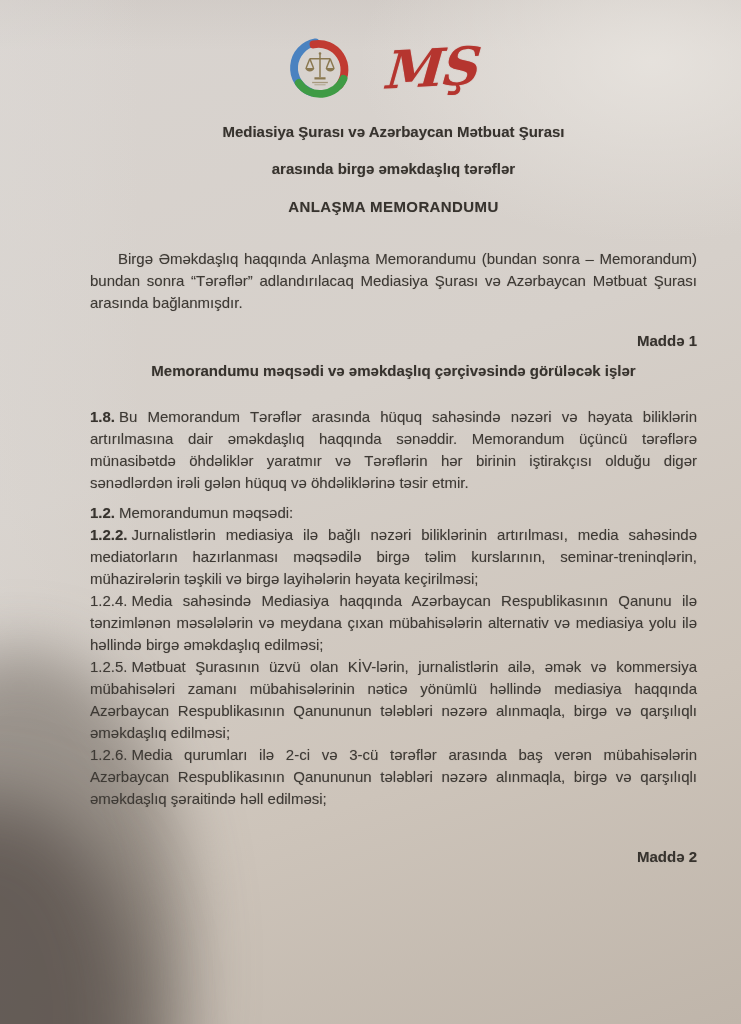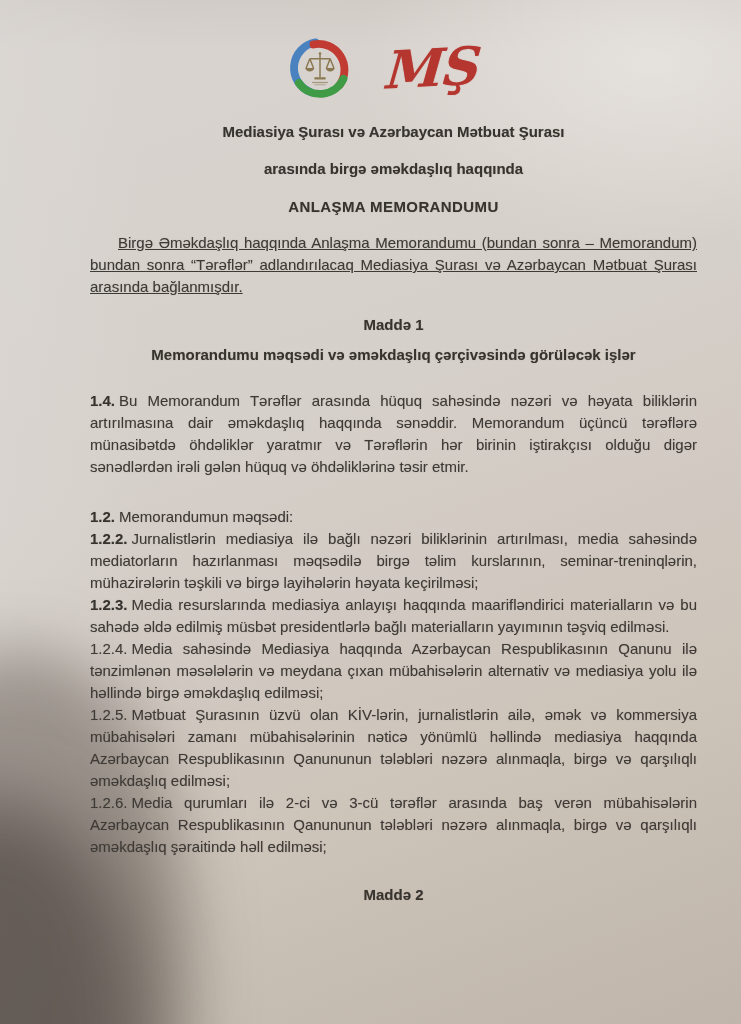--- a/index.html
+++ b/index.html
@@ -55,36 +55,35 @@
     color: #b5352f;
     margin-left: 30px;
     transform: skewX(-8deg) rotate(-3deg);
     text-shadow: 0 0 1px rgba(181,53,47,0.5);
   }
   .center { text-align: center; }
   .bold { font-weight: 700; color: #37332e; }
   .title-line { margin: 15px; }
   .doc-title { margin: 16px 0 0 0; letter-spacing: 0.4px; }
   .intro {
-    margin: 14px 0 0 0;
+    margin: 30px 0 0 0;
     text-align: justify;
     text-indent: 28px;
-    text-decoration: underline;
   }
-  .article-heading { margin: 16px 0 0 0; }
+  .article-heading { margin: 16px 0 0 0; text-align: right; }
   .article-subheading { margin: 8px 0 0 0; }
   .clause {
     margin: 0;
     text-align: justify;
   }
   .clause .num { font-weight: 700; color: #37332e; margin-right: 4px; }
   .clause.regular-num .num { font-weight: 400; color: #3e3a35; }
   .mt-lg { margin-top: 24px; }
-  .mt-md { margin-top: 28px; }
-  .h2-gap { margin-top: 26px; }
+  .mt-md { margin-top: 8px; }
+  .h2-gap { margin-top: 36px; }
 </style>
 </head>
 <body>
 
 <div class="photo">
   <div class="shadow-a"></div>
   <div class="shadow-b"></div>
 
   <div class="page-content">
 
@@ -107,37 +106,36 @@
           <path d="M 46 40 A 5.2 5.2 0 0 0 56 40 Z" fill="#8a7850" stroke="none"></path>
           <rect x="34" y="50" width="12" height="2.4" fill="#8a7850" stroke="none"></rect>
           <rect x="31.5" y="55" width="17" height="1.4" fill="#8a7850" stroke="none" opacity="0.65"></rect>
           <rect x="34" y="57.6" width="12" height="1.1" fill="#8a7850" stroke="none" opacity="0.5"></rect>
         </g>
       </svg>
       <div class="logo-ms">MŞ</div>
     </div>
 
     <p class="title-line center bold">Mediasiya Şurası və Azərbaycan Mətbuat Şurası</p>
-    <p class="title-line center bold">arasında birgə əməkdaşlıq haqqında</p>
+    <p class="title-line center bold">arasında birgə əməkdaşlıq tərəflər</p>
 
     <p class="doc-title center bold">ANLAŞMA MEMORANDUMU</p>
 
     <p class="intro">Birgə Əməkdaşlıq haqqında Anlaşma Memorandumu (bundan sonra – Memorandum) bundan sonra “Tərəflər” adlandırılacaq Mediasiya Şurası və Azərbaycan Mətbuat Şurası arasında bağlanmışdır.</p>
 
     <p class="article-heading center bold">Maddə 1</p>
     <p class="article-subheading center bold">Memorandumu məqsədi və əməkdaşlıq çərçivəsində görüləcək işlər</p>
 
-    <p class="clause mt-lg"><span class="num">1.4.</span><span class="txt">Bu Memorandum Tərəflər arasında hüquq sahəsində nəzəri və həyata biliklərin artırılmasına dair əməkdaşlıq haqqında sənəddir. Memorandum üçüncü tərəflərə münasibətdə öhdəliklər yaratmır və Tərəflərin hər birinin iştirakçısı olduğu digər sənədlərdən irəli gələn hüquq və öhdəliklərinə təsir etmir.</span></p>
+    <p class="clause mt-lg"><span class="num">1.8.</span><span class="txt">Bu Memorandum Tərəflər arasında hüquq sahəsində nəzəri və həyata biliklərin artırılmasına dair əməkdaşlıq haqqında sənəddir. Memorandum üçüncü tərəflərə münasibətdə öhdəliklər yaratmır və Tərəflərin hər birinin iştirakçısı olduğu digər sənədlərdən irəli gələn hüquq və öhdəliklərinə təsir etmir.</span></p>
 
     <p class="clause mt-md"><span class="num">1.2.</span><span class="txt">Memorandumun məqsədi:</span></p>
 
 
     <p class="clause"><span class="num">1.2.2.</span><span class="txt">Jurnalistlərin mediasiya ilə bağlı nəzəri biliklərinin artırılması, media sahəsində mediatorların hazırlanması məqsədilə birgə təlim kurslarının, seminar-treninqlərin, mühazirələrin təşkili və birgə layihələrin həyata keçirilməsi;</span></p>
 
-    <p class="clause"><span class="num">1.2.3.</span><span class="txt">Media resurslarında mediasiya anlayışı haqqında maarifləndirici materialların və bu sahədə əldə edilmiş müsbət presidentlərlə bağlı materialların yayımının təşviq edilməsi.</span></p>
 
     <p class="clause regular-num"><span class="num">1.2.4.</span><span class="txt">Media sahəsində Mediasiya haqqında Azərbaycan Respublikasının Qanunu ilə tənzimlənən məsələlərin və meydana çıxan mübahisələrin alternativ və mediasiya yolu ilə həllində birgə əməkdaşlıq edilməsi;</span></p>
 
     <p class="clause regular-num"><span class="num">1.2.5.</span><span class="txt">Mətbuat Şurasının üzvü olan KİV-lərin, jurnalistlərin ailə, əmək və kommersiya mübahisələri zamanı mübahisələrinin nəticə yönümlü həllində mediasiya haqqında Azərbaycan Respublikasının Qanununun tələbləri nəzərə alınmaqla, birgə və qarşılıqlı əməkdaşlıq edilməsi;</span></p>
 
     <p class="clause regular-num"><span class="num">1.2.6.</span><span class="txt">Media qurumları ilə 2-ci və 3-cü tərəflər arasında baş verən mübahisələrin Azərbaycan Respublikasının Qanununun tələbləri nəzərə alınmaqla, birgə və qarşılıqlı əməkdaşlıq şəraitində həll edilməsi;</span></p>
 
     <p class="article-heading center bold h2-gap">Maddə 2</p>
 
 

